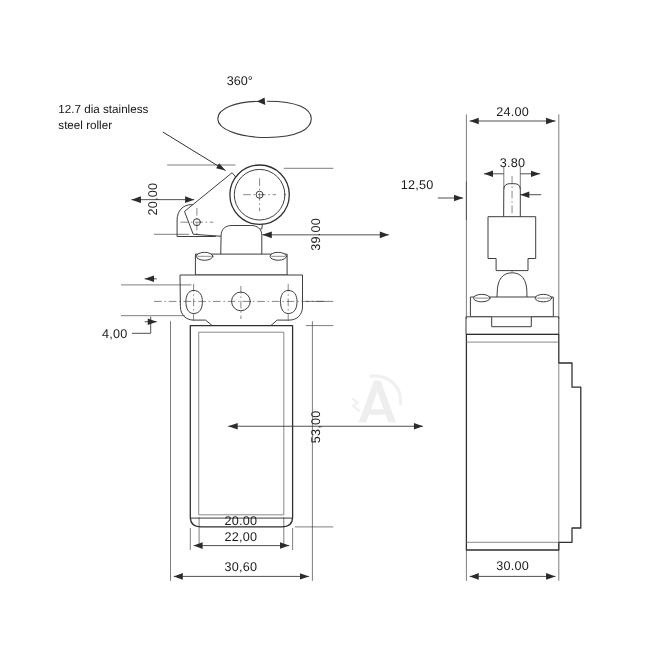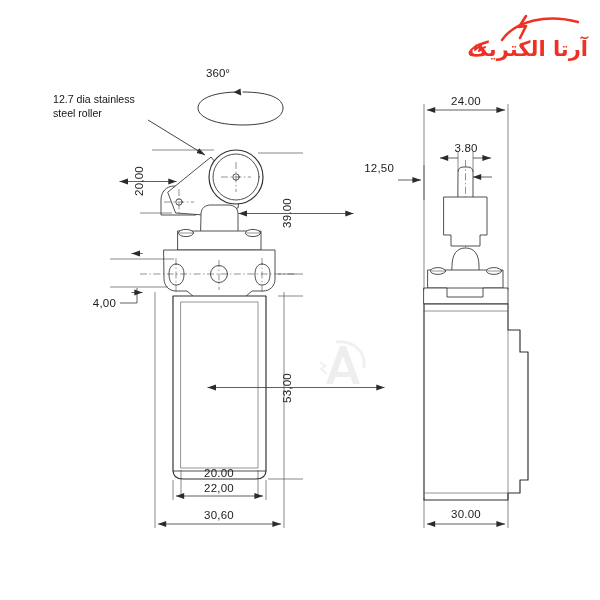--- a/index.html
+++ b/index.html
@@ -379,24 +379,14 @@
 
   <div id="center-watermark">
     <svg viewBox="0 0 58 58" width="58" height="58">
       <path d="M10 48 L24 10 L30 10 L44 48 L37 48 L27 20 L17 48 Z" fill="#c9c9c9"></path>
       <path d="M18 36 L36 36 L34 41 L20 41 Z" fill="#c9c9c9"></path>
       <path d="M20 6 C38 4, 50 16, 48 32" stroke="#cfcfcf" stroke-width="3" fill="none"></path>
       <path d="M4 26 L9 30 L5 33 L11 38" stroke="#cfcfcf" stroke-width="2" fill="none"></path>
     </svg>
   </div>
 
-  <div id="brand-logo">
-    <svg class="logo-swoosh" viewBox="0 0 100 28">
-      <path d="M16 26 C30 6, 62 0, 92 8" stroke="#ee3124" stroke-width="2.4" fill="none" stroke-linecap="round"></path>
-      <path d="M40 2 L33 13 L40 12 L34 24" stroke="#ee3124" stroke-width="2.6" fill="none" stroke-linecap="round" stroke-linejoin="round"></path>
-    </svg>
-    <svg class="logo-spark" viewBox="0 0 22 16">
-      <path d="M1 8 L7 3 L5 8 L11 3 L9 9 L15 5" stroke="#ee3124" stroke-width="2" fill="none" stroke-linecap="round" stroke-linejoin="round"></path>
-    </svg>
-    <div class="logo-word">آرتا الکتریک</div>
-  </div>
 
 </div>
 
 </body></html>

